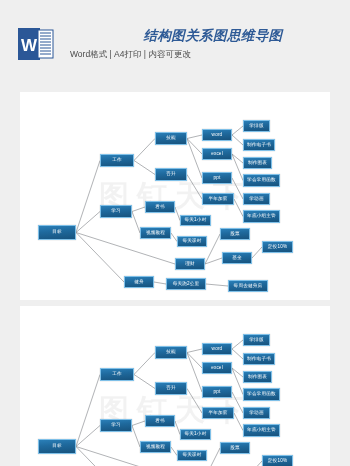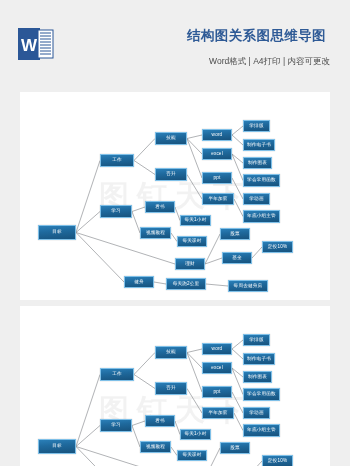--- a/index.html
+++ b/index.html
@@ -14,29 +14,30 @@
 
   
   .header {
     position: absolute; left: 0; top: 0; width: 350px; height: 88px;
     background: #efefef;
   }
   .word-icon {
     position: absolute; left: 18px; top: 26px; width: 36px; height: 36px;
   }
   .title {
-    position: absolute; left: 66px; top: 27px; width: 260px;
-    text-align: right;
+    position: absolute; left: 83px; top: 27px; width: 260px;
+    text-align: center;
     font-size: 13.5px; font-weight: bold; color: #2e5a96;
     letter-spacing: 0.4px;
     white-space: nowrap;
+    font-style: italic;
   }
   .subtitle {
-    position: absolute; left: 70px; top: 56px; width: 260px;
-    text-align: right;
+    position: absolute; left: 70px; top: 49px; width: 260px;
+    text-align: left;
     font-size: 8.5px; color: #4b4b4b;
     white-space: nowrap;
   }
 
   
   .card {
     position: absolute; left: 20px; width: 310px;
     background: #ffffff;
     overflow: hidden;
   }

